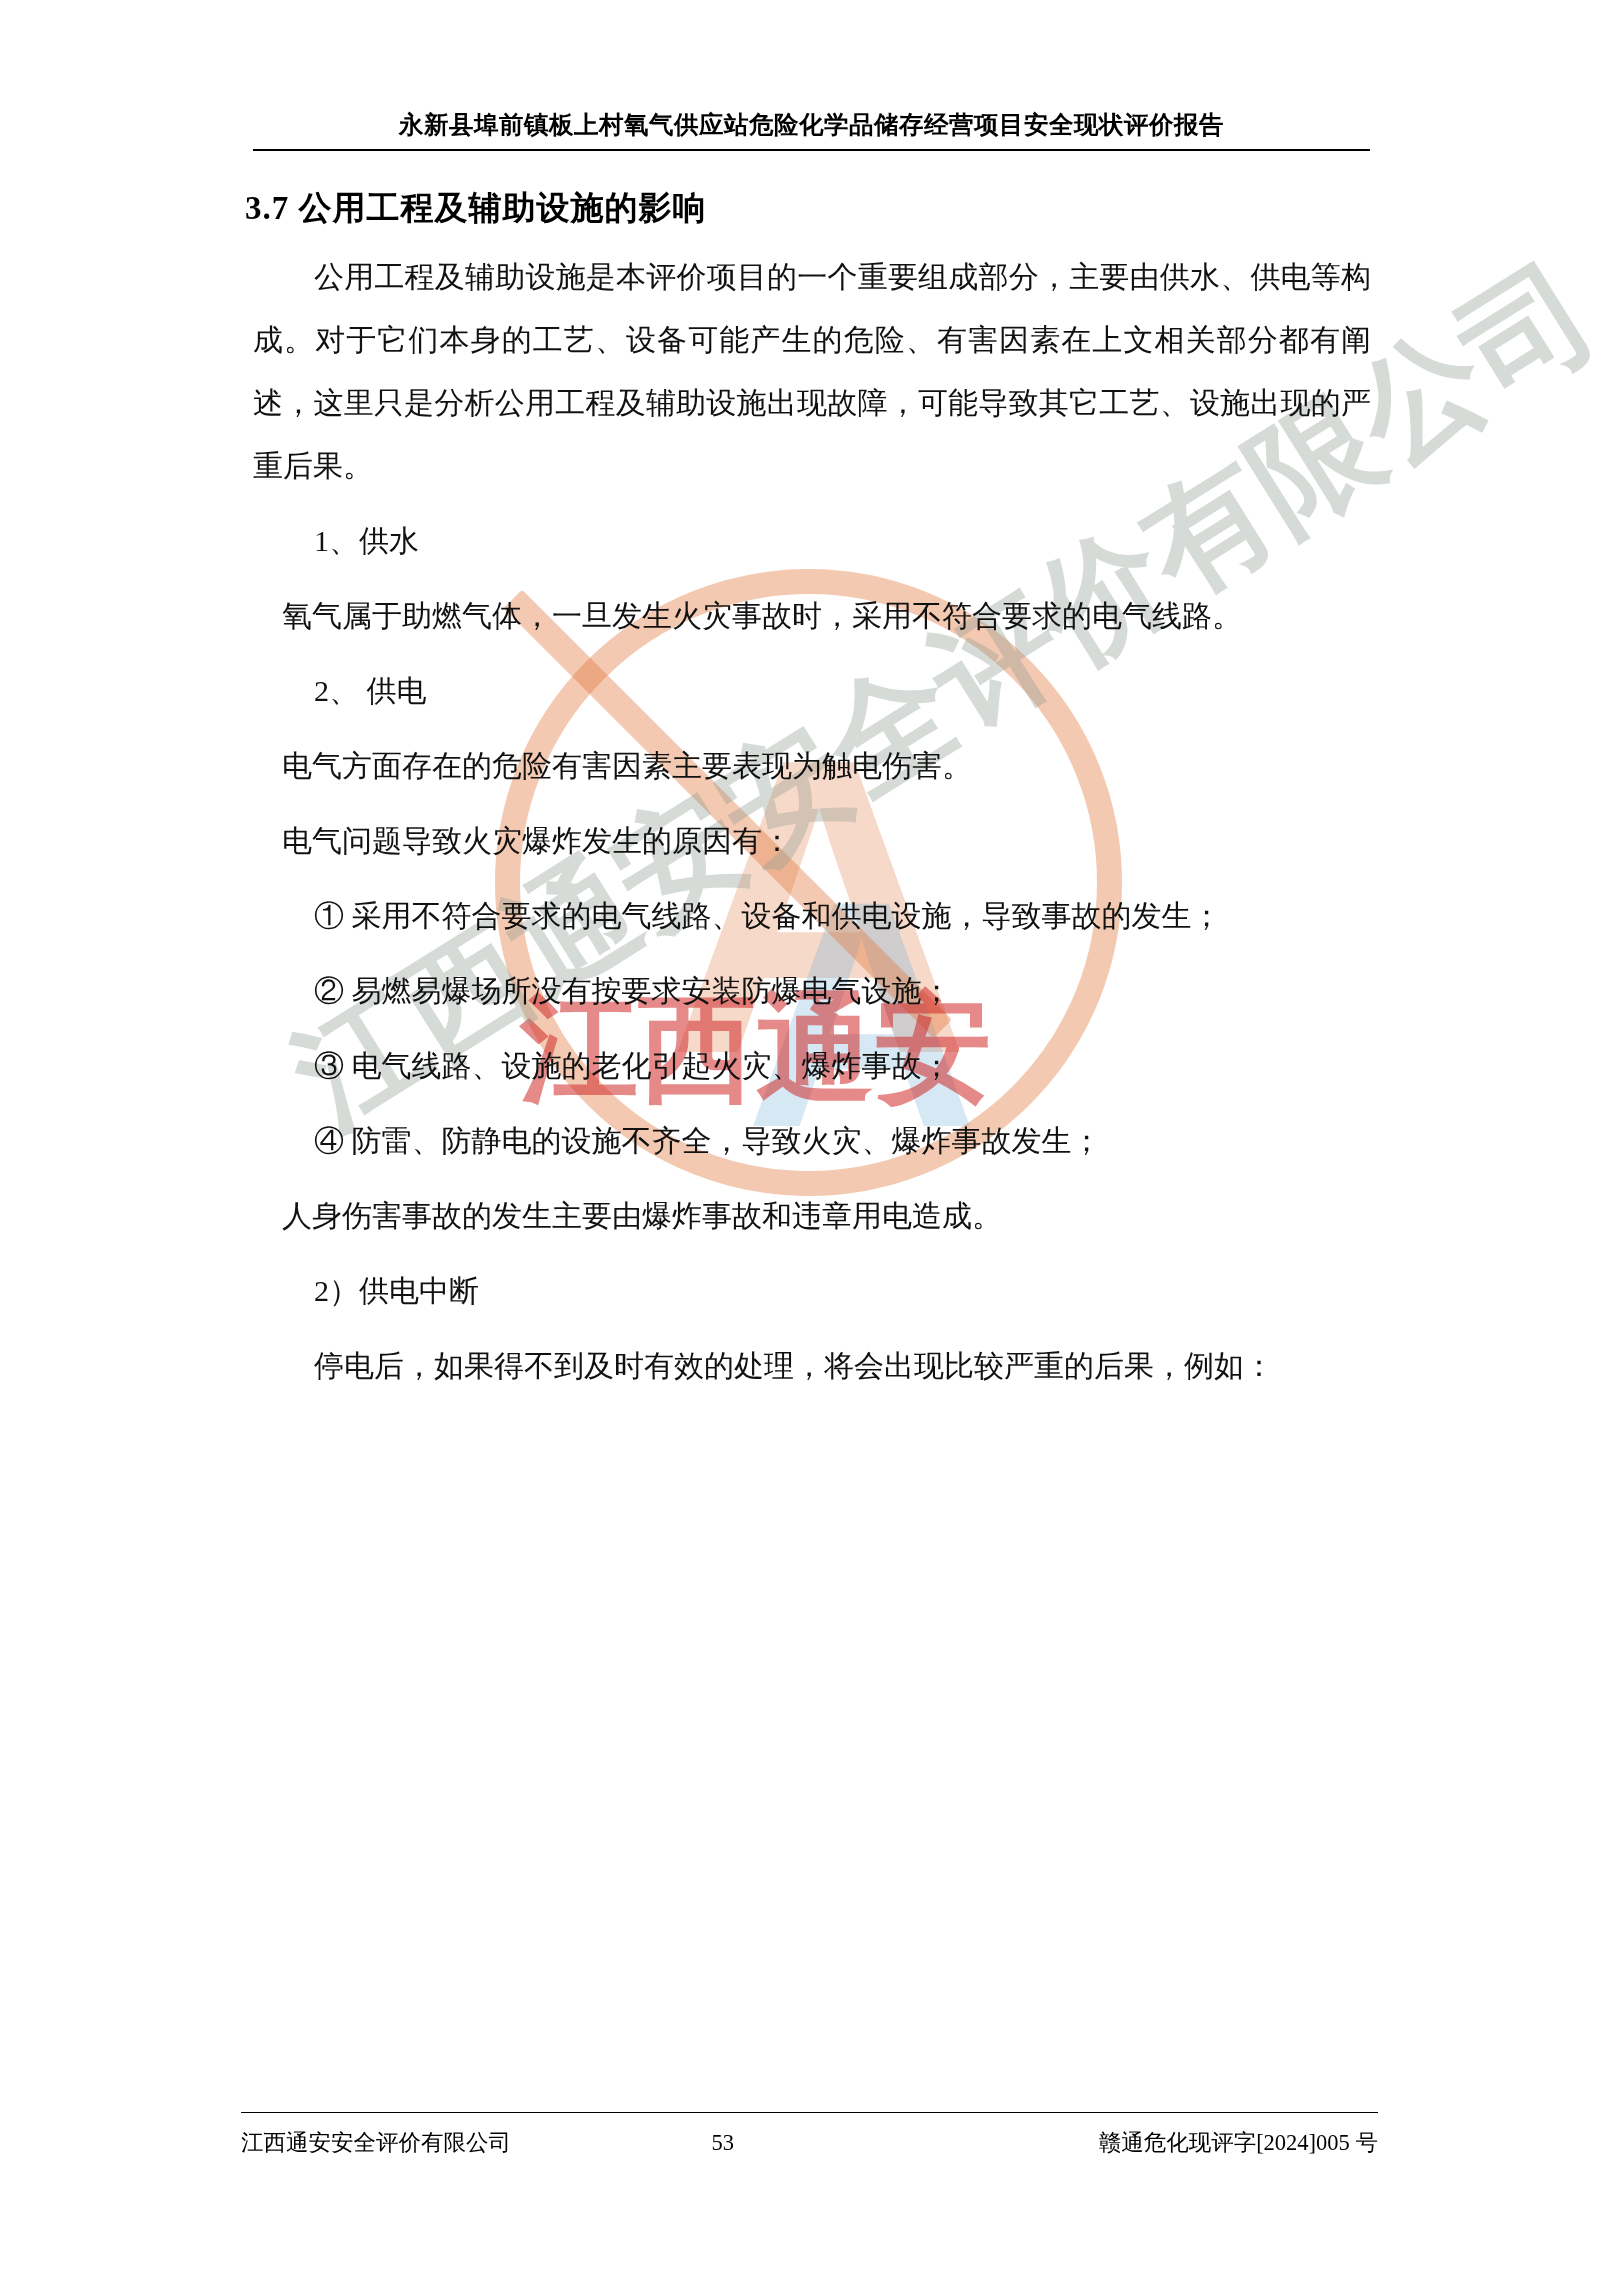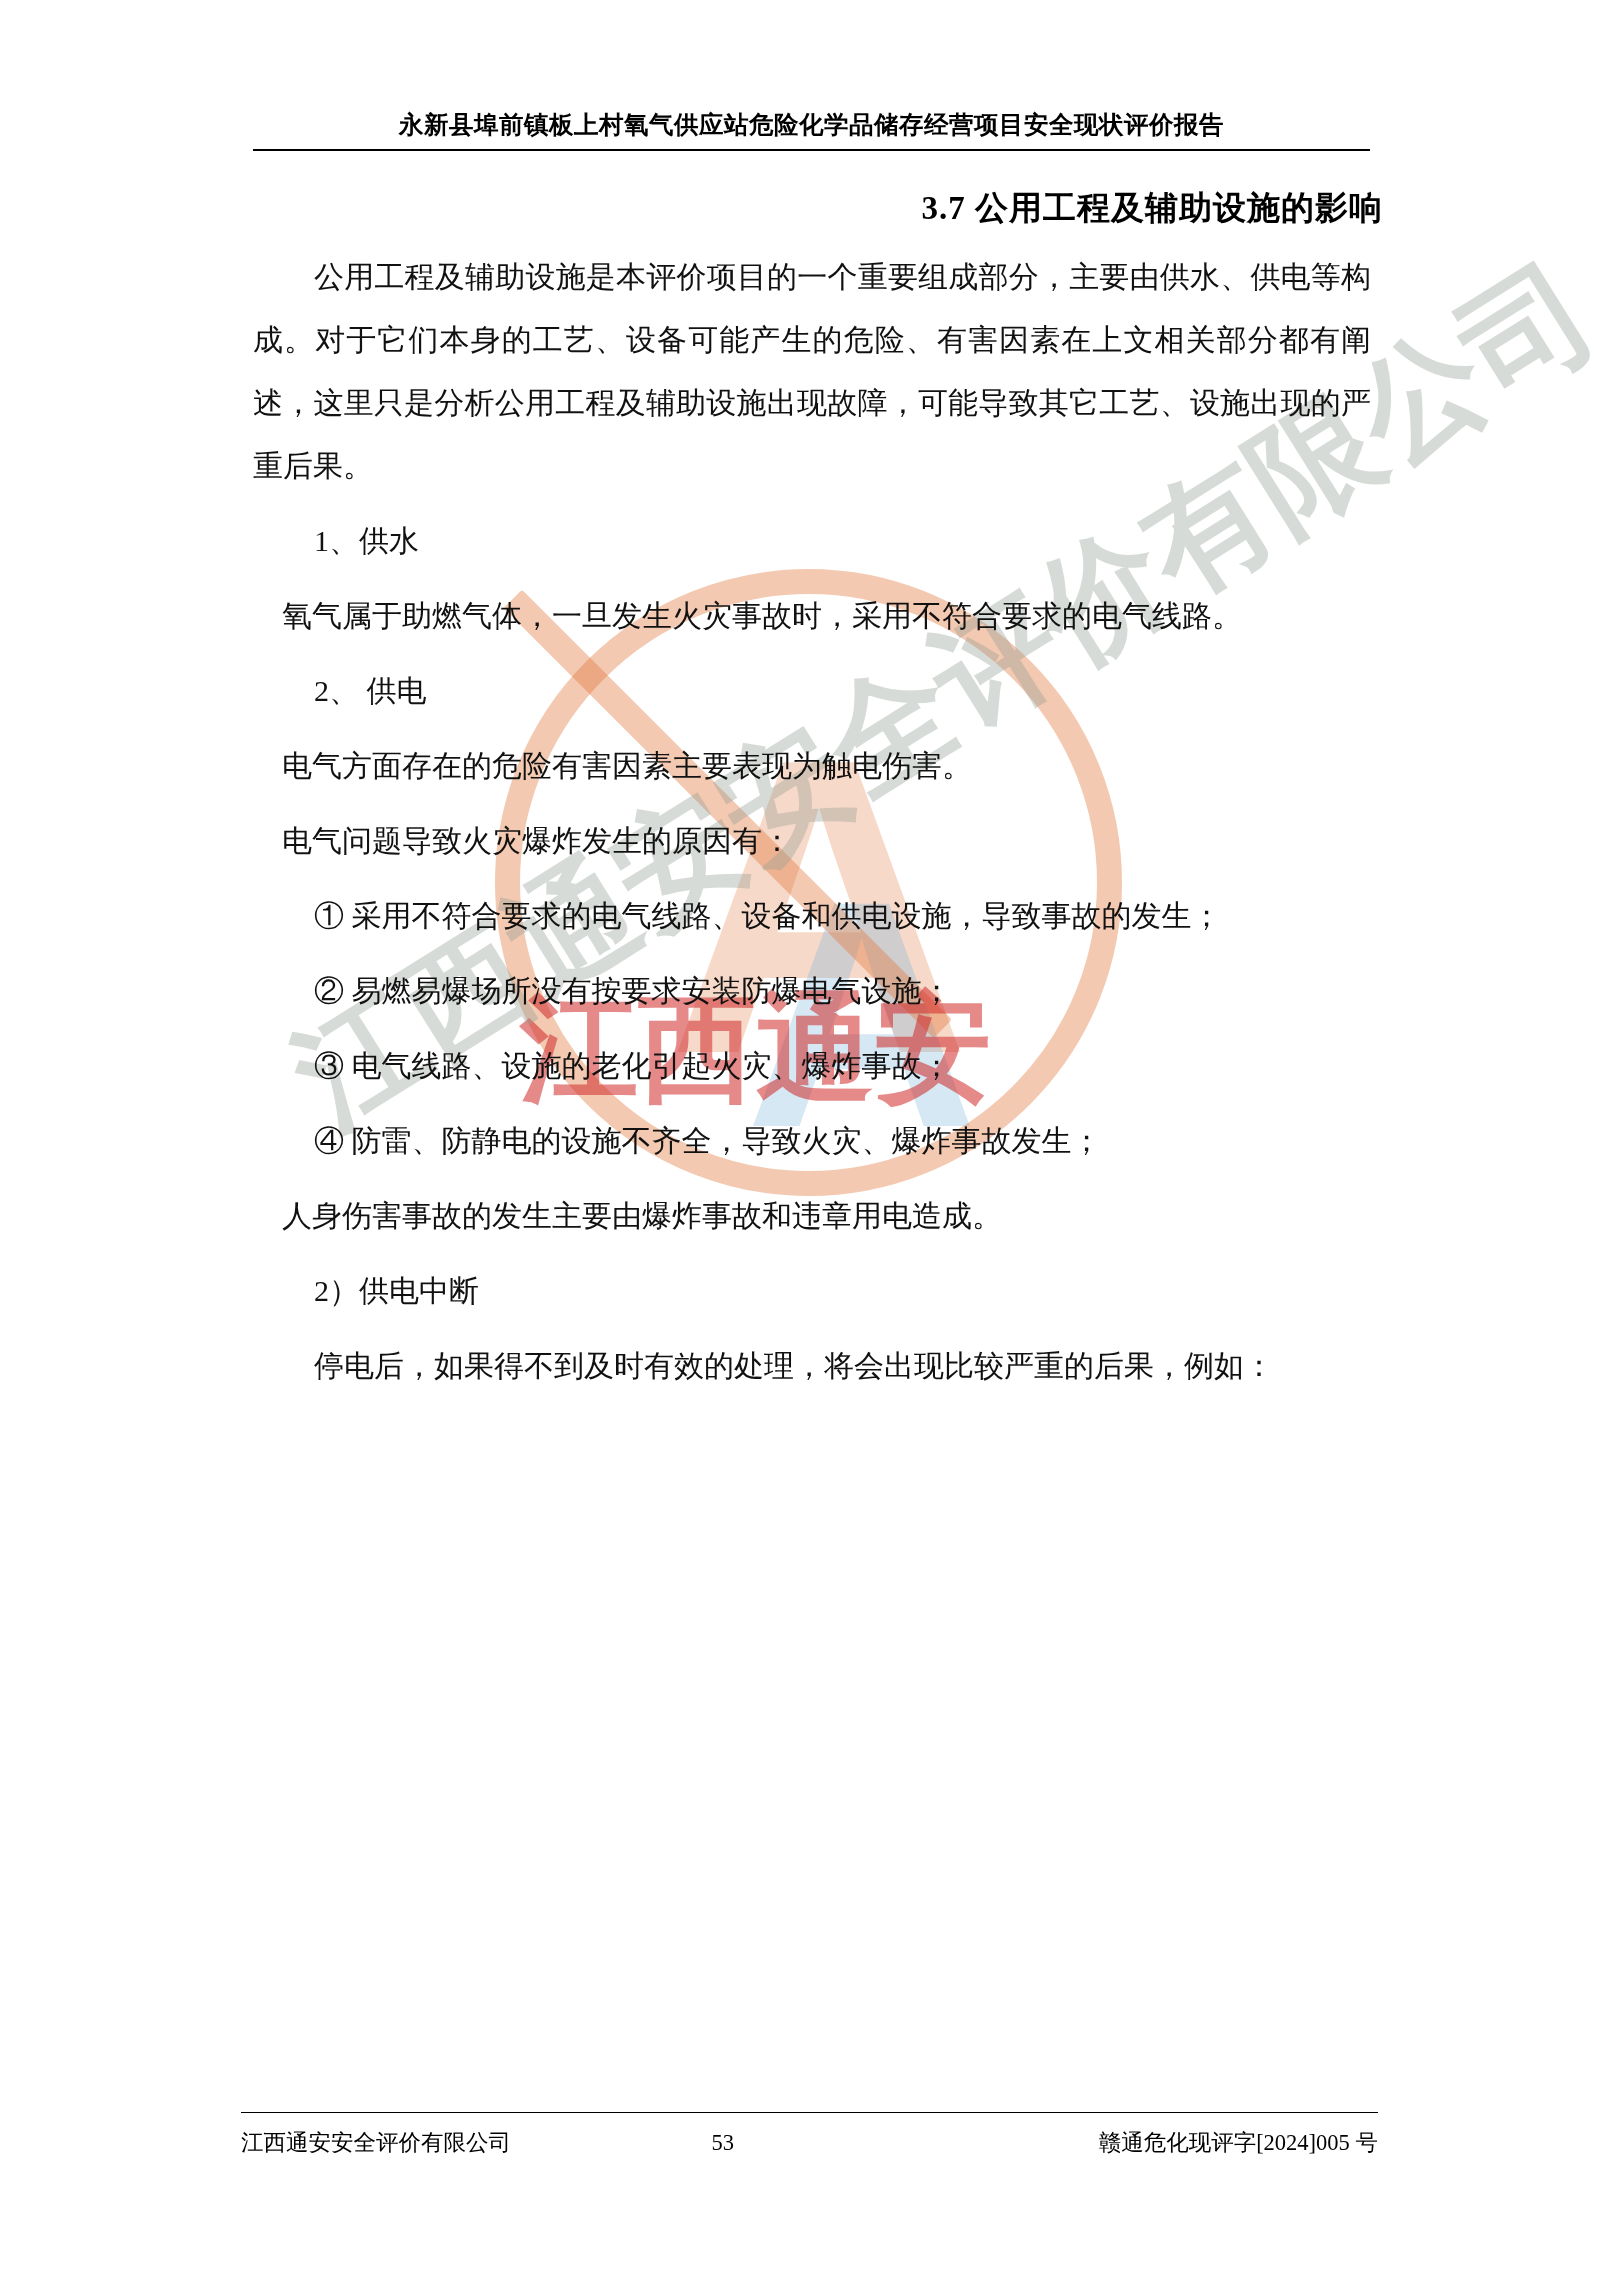--- a/index.html
+++ b/index.html
@@ -155,21 +155,20 @@
     width: 1142px;
     z-index: 2;
   }
   .sec-heading {
     font-size: 33px;
     font-weight: bold;
     letter-spacing: 1px;
     margin: 0 0 13.7px 0;
     padding-left: 3.9px;
     color: #000;
-    text-align: right;
   }
   p.para {
     font-size: 30px;
     line-height: 63px;
     margin: 12px;
     text-align: justify;
     text-justify: inter-ideograph;
     color: #111;
   }
   p.indent2 { text-indent: 61px; }

